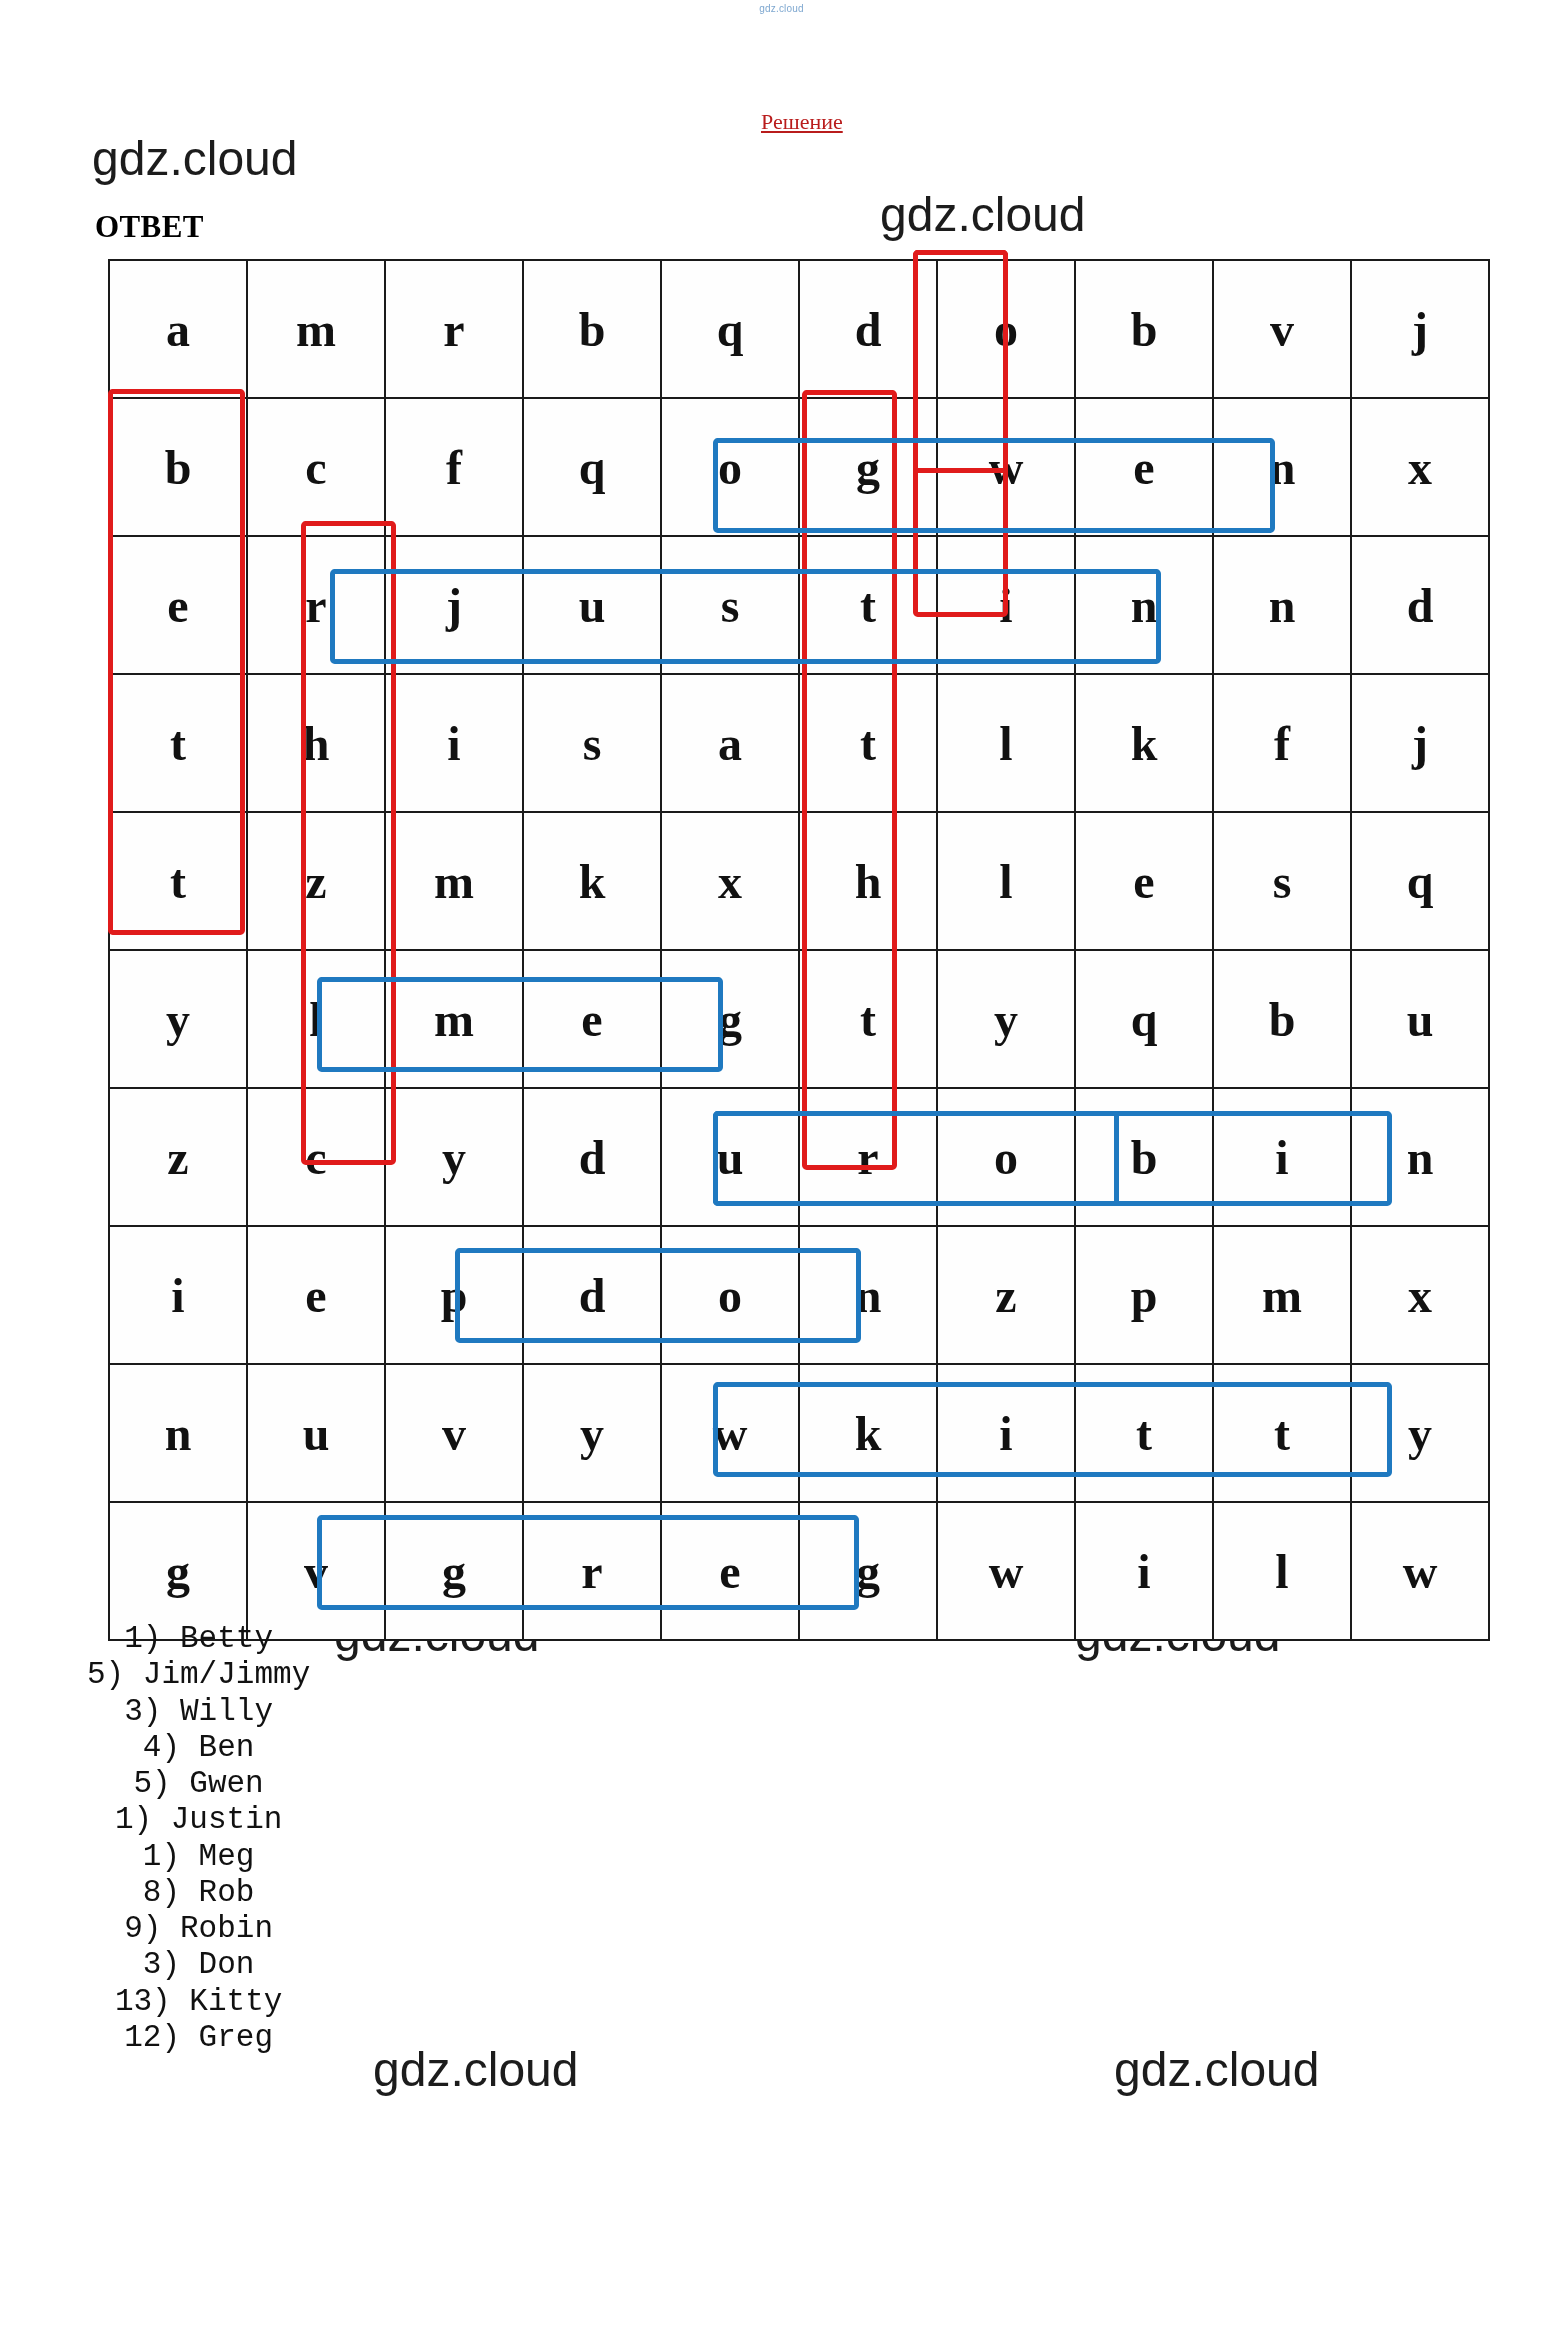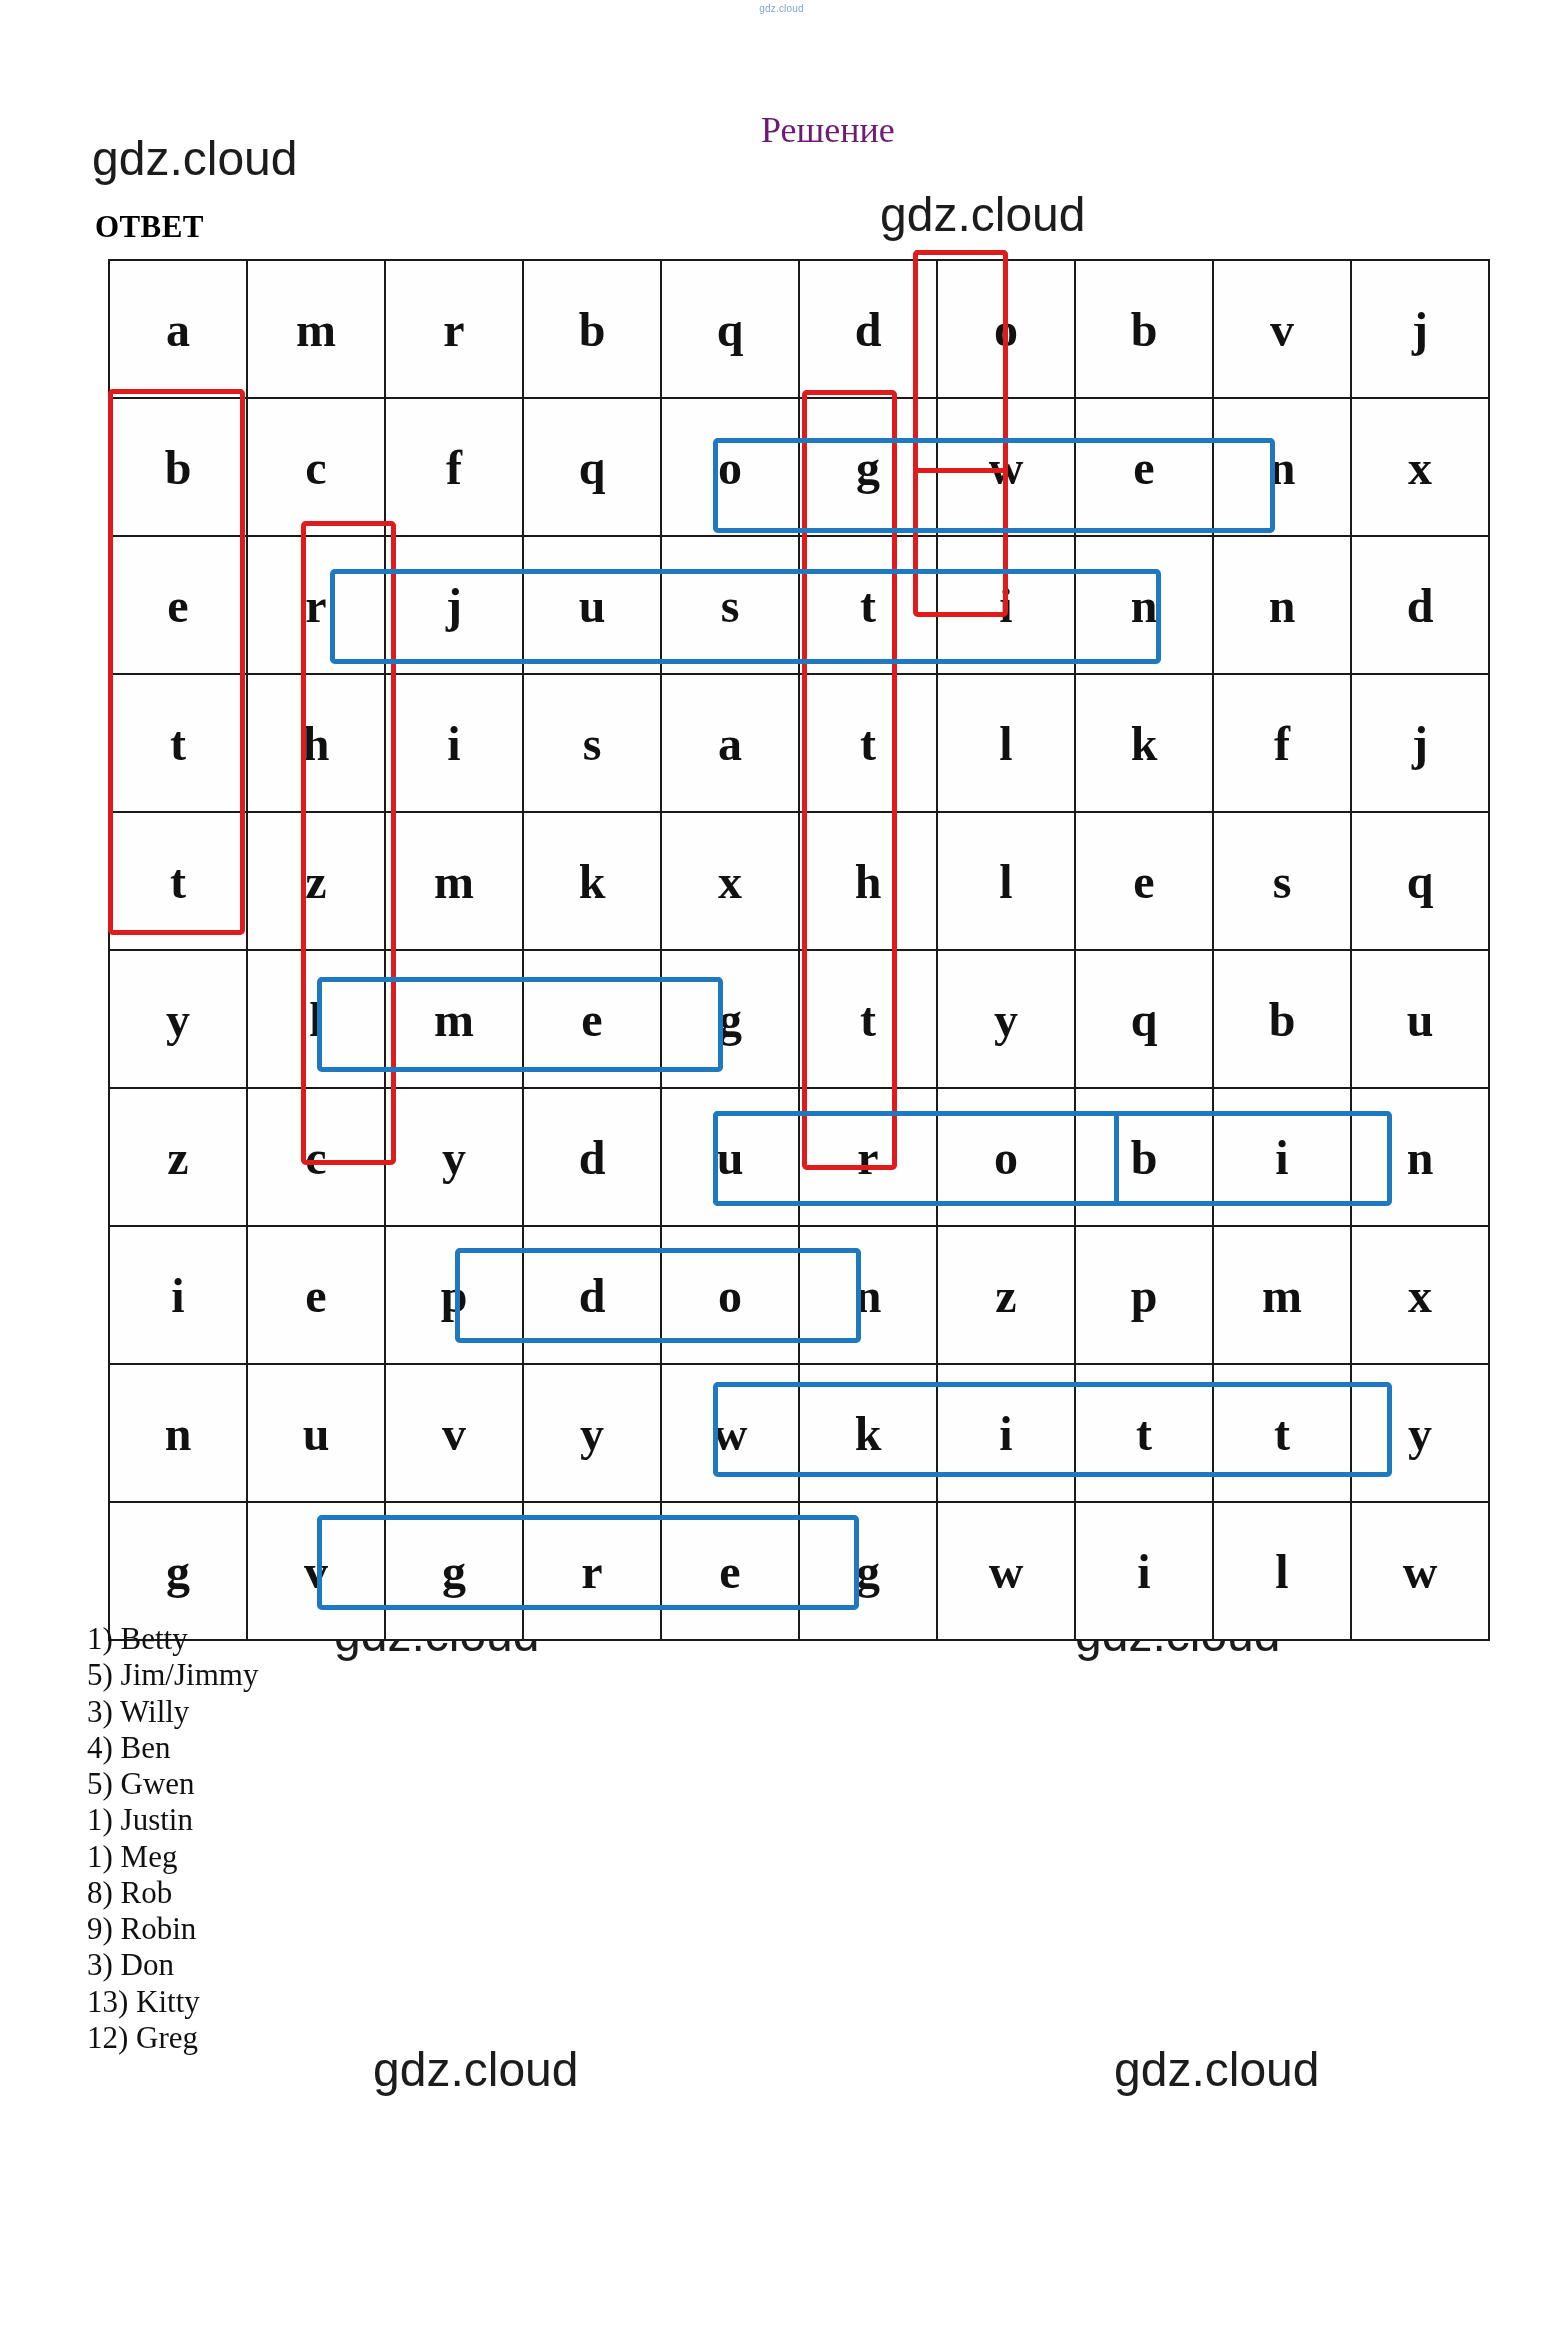--- a/index.html
+++ b/index.html
@@ -26,23 +26,24 @@
     font-size: 10px;
     color: #7fa8d0;
     letter-spacing: 0.2px;
   }
 
   
   .heading-reshenie {
     position: absolute;
     top: 109px;
     left: 761px;
-    font-size: 36px;
+    font-size: 22px;
     font-family: "Liberation Serif", serif;
-    color: #701a75;
+    color: #b91c1c;
+    text-decoration: underline;
   }
   .heading-otvet {
     position: absolute;
     top: 209px;
     left: 95px;
     font-size: 31px;
     font-weight: bold;
     font-family: "Liberation Serif", serif;
     letter-spacing: 0.4px;
   }
@@ -107,24 +108,25 @@
     background: transparent;
   }
   .hl.red  { border: 5.5px solid #e01b1b; }
   .hl.blue { border: 5.5px solid #1f79c0; }
 
   
   #answers {
     position: absolute;
     left: 87px;
     top: 1621px;
-    font-family: Liberation Serif, serif;
+    font-family: Liberation Mono, monospace;
     font-size: 31px;
     line-height: 1.17;
     color: #111;
+    text-align: center;
   }
   #answers div { white-space: nowrap; }
 </style>
 </head>
 <body>
 
 <div class="wm-top">gdz.cloud</div>
 
 <div class="heading-reshenie">Решение</div>
 <div class="heading-otvet">ОТВЕТ</div>

